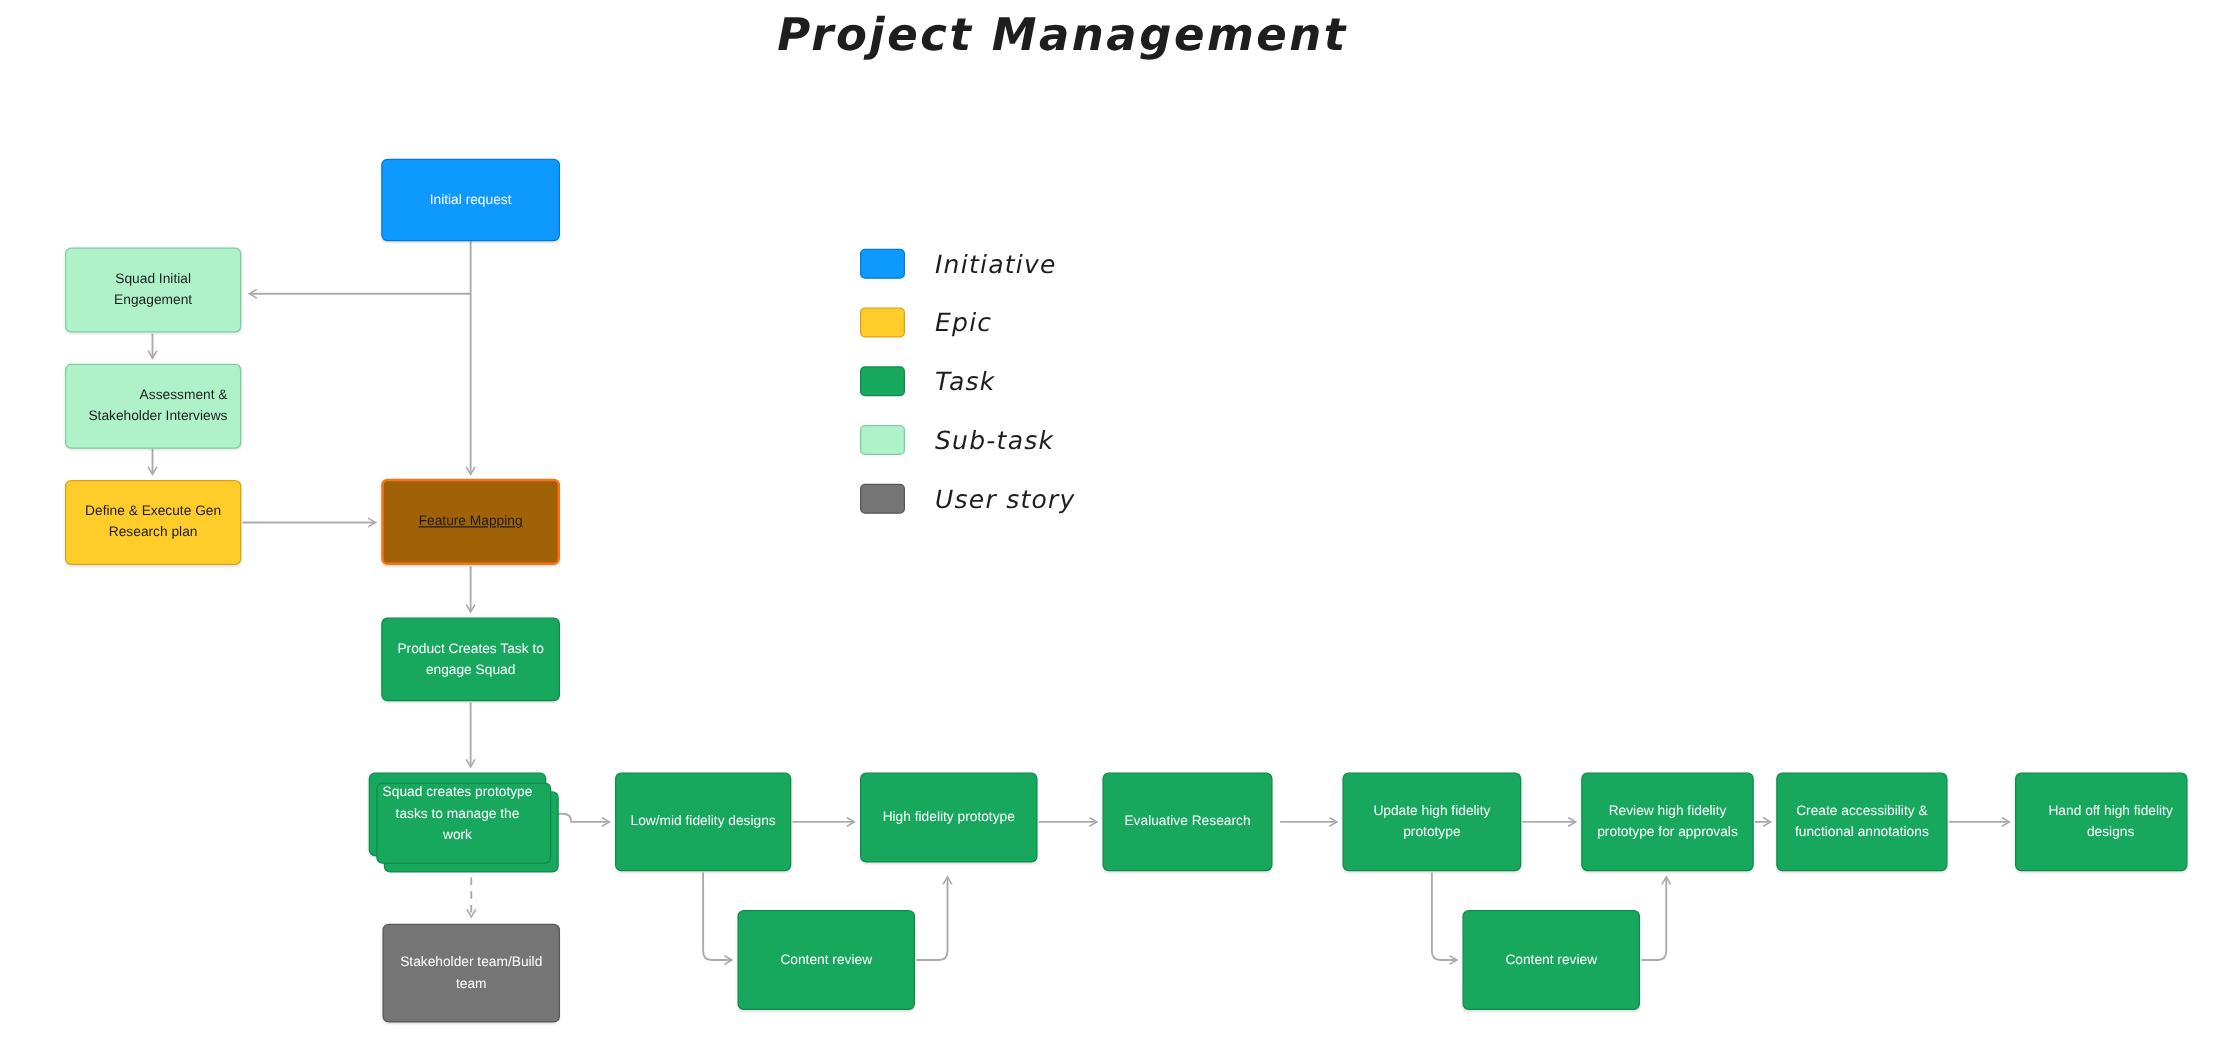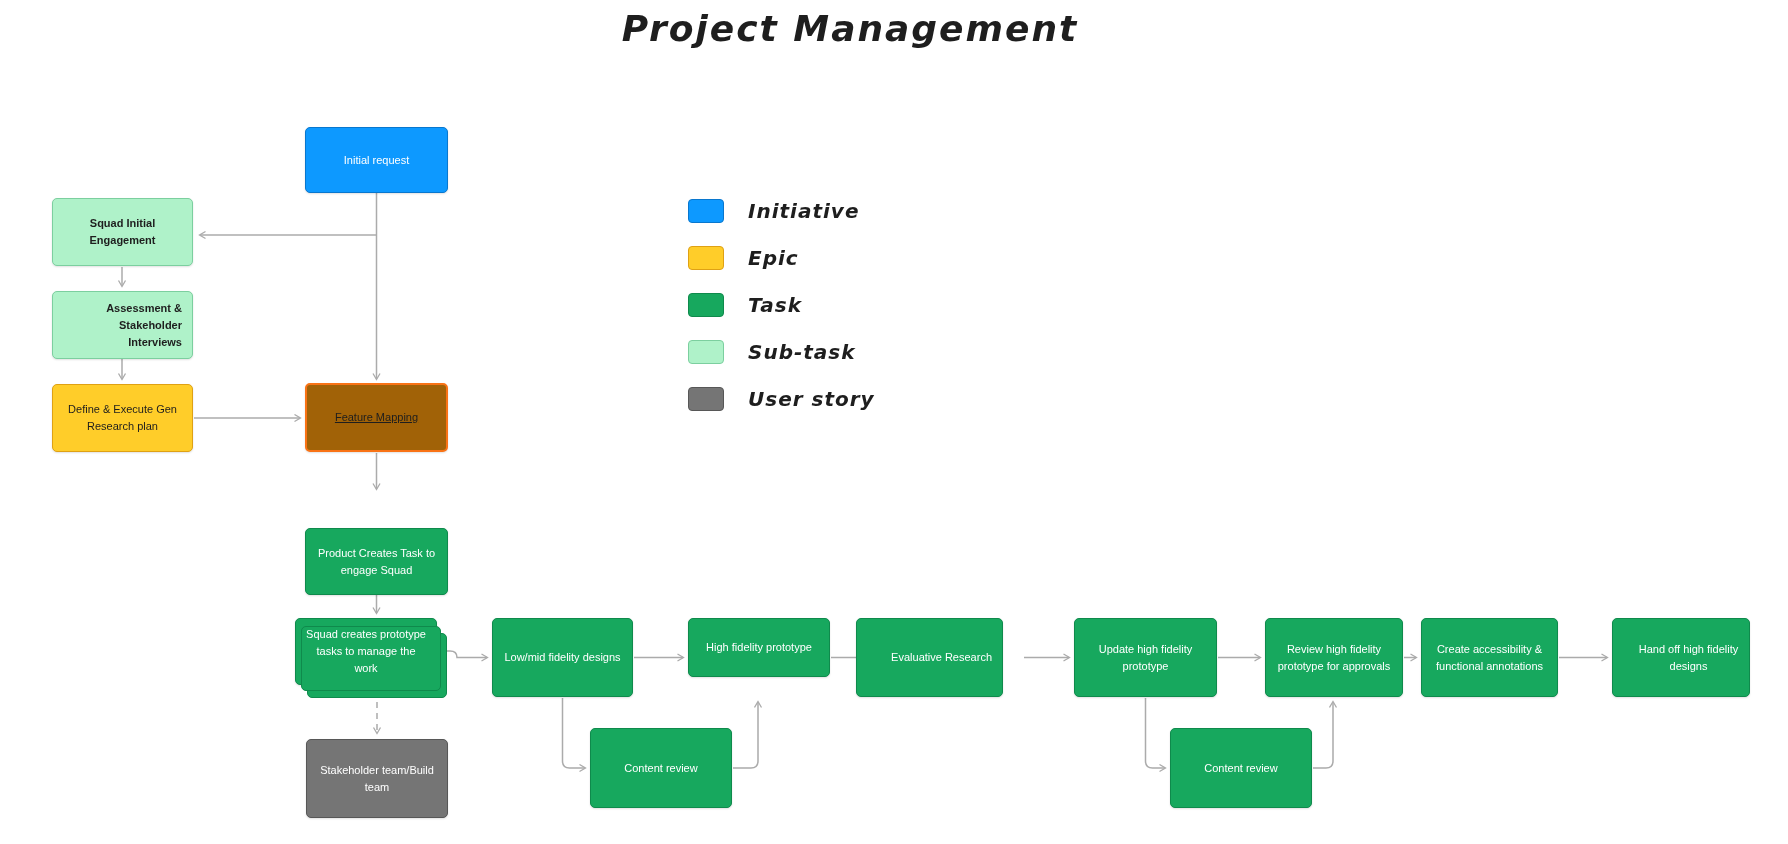--- a/index.html
+++ b/index.html
@@ -12,36 +12,36 @@
   
   svg.connectors{position:absolute;left:0;top:0;pointer-events:none;}
   
   .node{position:absolute;box-sizing:border-box;border-radius:5px;
     display:flex;align-items:center;justify-content:center;text-align:center;
     font-size:11px;line-height:17px;padding:4px 10px;
     box-shadow:0 1px 2px rgba(0,0,0,0.12);}
   .type-initiative{background:#0D99FF;border:1.6px solid #0977CE;color:#ffffff;}
   .type-epic{background:#FFCD29;border:1.6px solid #DFA114;color:#1e1e1e;}
   .type-task{background:#17A85E;border:1.6px solid #0F8A4C;color:#ffffff;}
-  .type-sub-task{background:#AFF2C9;border:1.6px solid #7CCF9F;color:#1e1e1e;font-weight:bold;}
+  .type-sub-task{background:#AFF2C9;border:1.6px solid #7CCF9F;color:#1e1e1e;}
   .type-user-story{background:#757575;border:1.6px solid #575757;color:#ffffff;}
   .type-plain{background:#a16207;border:2px solid #f97316;color:#1e1e1e;text-decoration:underline;}
   
   .stacked{z-index:2;}
   .stacked::before,.stacked::after{content:"";position:absolute;width:100%;height:100%;
     background:#17A85E;border:1.6px solid #0F8A4C;border-radius:5px;box-sizing:border-box;}
   .stacked::before{left:5px;top:7px;z-index:-1;}
   .stacked::after{left:11px;top:14px;z-index:-2;}
   
   .legend{position:absolute;left:688px;top:199px;display:flex;flex-direction:column;gap:23px;}
   .legend-item{display:flex;align-items:center;}
   .legend-swatch{width:36px;height:24px;border-radius:4px;border:1.5px solid rgba(0,0,0,0.25);
     box-sizing:border-box;flex:0 0 auto;}
   .legend-label{margin-left:24px;font-family:"DejaVu Sans",sans-serif;font-style:italic;
-    font-weight:bold;font-size:20px;letter-spacing:1px;color:#1e1e1e;white-space:nowrap;}
+    font-weight:normal;font-size:20px;letter-spacing:1px;color:#1e1e1e;white-space:nowrap;}
 </style>
 </head>
 <body>
 
 <div id="canvas">
 
   <h1 class="diagram-title">Project Management</h1>
 
   <svg class="connectors" width="1788" height="844" viewBox="0 0 1788 844">
     <defs>
@@ -81,36 +81,36 @@
       </div>
       <div class="node type-sub-task" style="left: 52px; top: 291px; width: 141px; height: 68px; text-align: right;">
         <span>Assessment &amp; Stakeholder Interviews</span>
       </div>
       <div class="node type-epic" style="left: 52px; top: 384px; width: 141px; height: 68px;">
         <span>Define &amp; Execute Gen Research plan</span>
       </div>
       <div class="node type-plain" style="left: 305px; top: 383px; width: 143px; height: 69px;">
         <span>Feature Mapping</span>
       </div>
-      <div class="node type-task" style="left: 305px; top: 494px; width: 143px; height: 67px; margin-top: 34px;">
+      <div class="node type-task" style="left: 305px; top: 494px; width: 143px; height: 67px;">
         <span>Product Creates Task to engage Squad</span>
       </div>
       <div class="node type-task stacked" style="left: 295px; top: 618px; width: 142px; height: 67px;">
         <span>Squad creates prototype tasks to manage the work</span>
       </div>
       <div class="node type-user-story" style="left: 306px; top: 739px; width: 142px; height: 79px;">
         <span>Stakeholder team/Build team</span>
       </div>
       <div class="node type-task" style="left: 492px; top: 618px; width: 141px; height: 79px;">
         <span>Low/mid fidelity designs</span>
       </div>
-      <div class="node type-task" style="left: 688px; top: 618px; width: 142px; height: 59px;">
+      <div class="node type-task" style="left: 688px; top: 618px; width: 142px; height: 72px;">
         <span>High fidelity prototype</span>
       </div>
-      <div class="node type-task" style="left: 856px; top: 618px; width: 147px; height: 79px; justify-content: flex-end;">
+      <div class="node type-task" style="left: 882px; top: 618px; width: 136px; height: 79px;">
         <span>Evaluative Research</span>
       </div>
       <div class="node type-task" style="left: 1074px; top: 618px; width: 143px; height: 79px;">
         <span>Update high fidelity prototype</span>
       </div>
       <div class="node type-task" style="left: 1265px; top: 618px; width: 138px; height: 79px;">
         <span>Review high fidelity prototype for approvals</span>
       </div>
       <div class="node type-task" style="left: 1421px; top: 618px; width: 137px; height: 79px;">
         <span>Create accessibility &amp; functional annotations</span>

